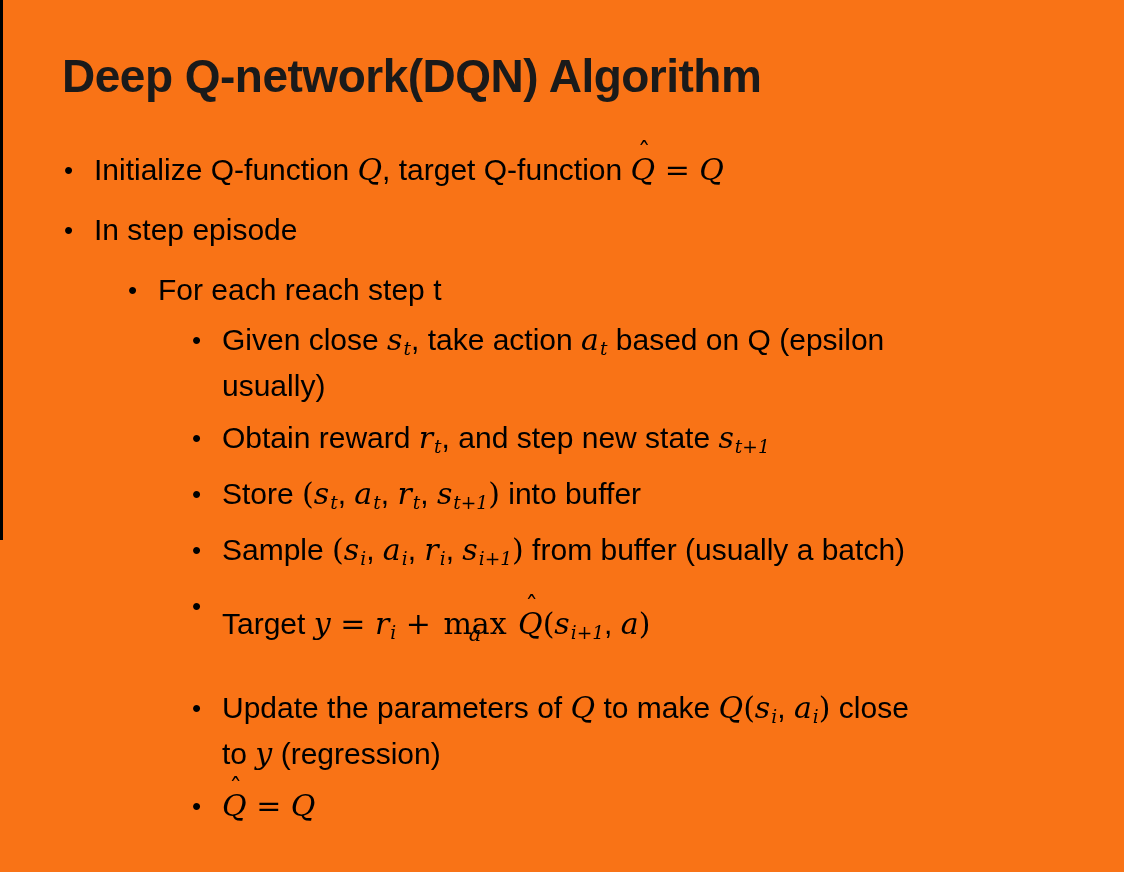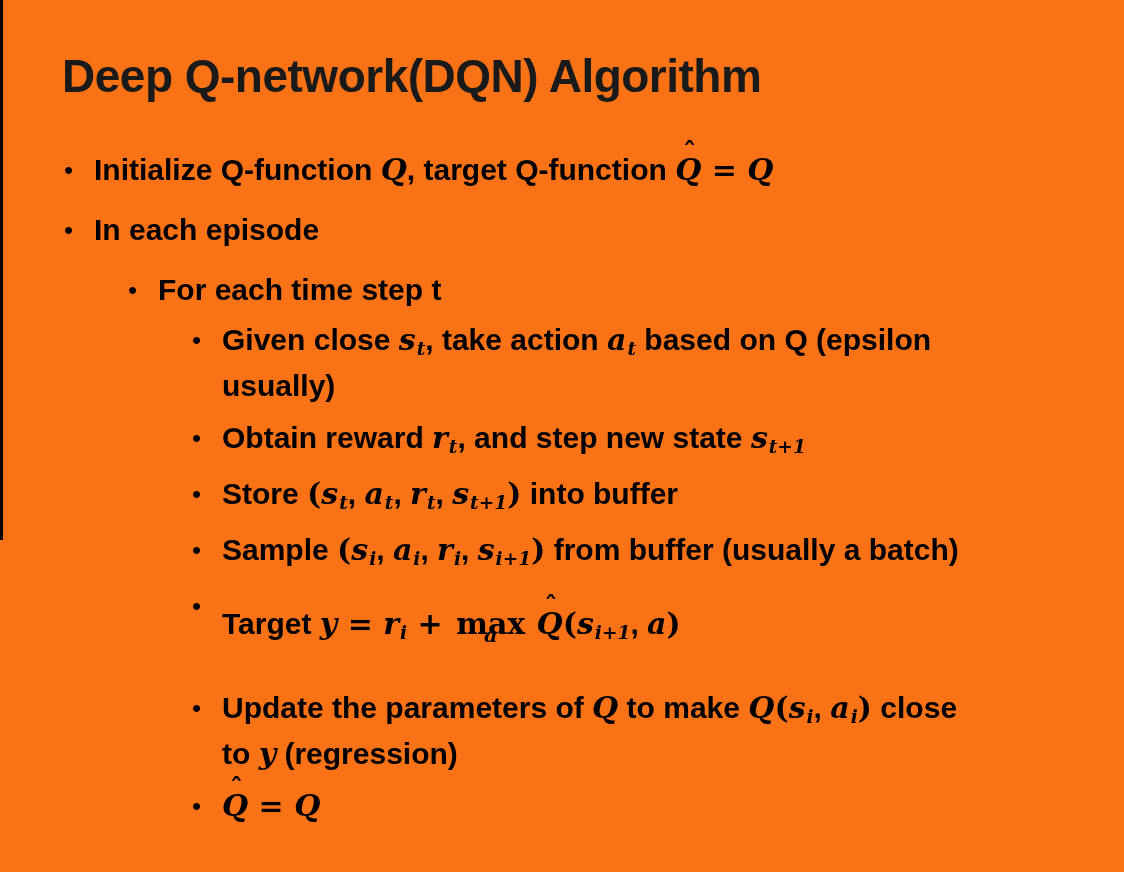--- a/index.html
+++ b/index.html
@@ -31,21 +31,21 @@
   }
   .bullet{display:flex;align-items:flex-start;}
   .level1{padding-left:64px;margin-bottom:18px;}
   .level2{padding-left:128px;margin-bottom:8px;}
   .level3{padding-left:192px;margin-bottom:10px;}
   .bullet.has-under{margin-bottom:24px;}
   .dot{
     flex:0 0 30px;width:30px;
     font-size:26px;
   }
-  .content{flex:1;font-weight:bold;}
+  .content{flex:1;}
   
   .mi{font-family:"DejaVu Serif","Liberation Serif",serif;font-style:italic;}
   .mu{font-family:"DejaVu Serif","Liberation Serif",serif;font-style:normal;}
   .msub{
     font-size:0.62em;
     position:relative;top:0.3em;
     margin-left:1px;
     font-family:"DejaVu Serif","Liberation Serif",serif;
     font-style:italic;
   }
@@ -73,25 +73,25 @@
 <div class="slide">
   <div class="edge-line"></div>
   <h1 class="title">Deep Q-network(DQN) Algorithm</h1>
   <div class="bullets">
       <div class="bullet level1">
         <span class="dot">•</span>
         <span class="content"><span class="txt">Initialize Q-function </span><span class="mi">Q</span><span class="txt">, target Q-function </span><span class="mhat"><span class="hat">ˆ</span><span class="mi">Q</span></span><span class="mu"> = </span><span class="mi">Q</span></span>
       </div>
       <div class="bullet level1">
         <span class="dot">•</span>
-        <span class="content"><span class="txt">In each episode</span></span>
+        <span class="content"><span class="txt">In step episode</span></span>
       </div>
       <div class="bullet level2">
         <span class="dot">•</span>
-        <span class="content"><span class="txt">For each time step t</span></span>
+        <span class="content"><span class="txt">For each reach step t</span></span>
       </div>
       <div class="bullet level3">
         <span class="dot">•</span>
         <span class="content"><span class="txt">Given close </span><span class="mi">s<span class="msub">t</span></span><span class="txt">, take action </span><span class="mi">a<span class="msub">t</span></span><span class="txt"> based on Q (epsilon</span><br><span class="txt">usually)</span></span>
       </div>
       <div class="bullet level3">
         <span class="dot">•</span>
         <span class="content"><span class="txt">Obtain reward </span><span class="mi">r<span class="msub">t</span></span><span class="txt">, and step new state </span><span class="mi">s<span class="msub">t+1</span></span></span>
       </div>
       <div class="bullet level3">

